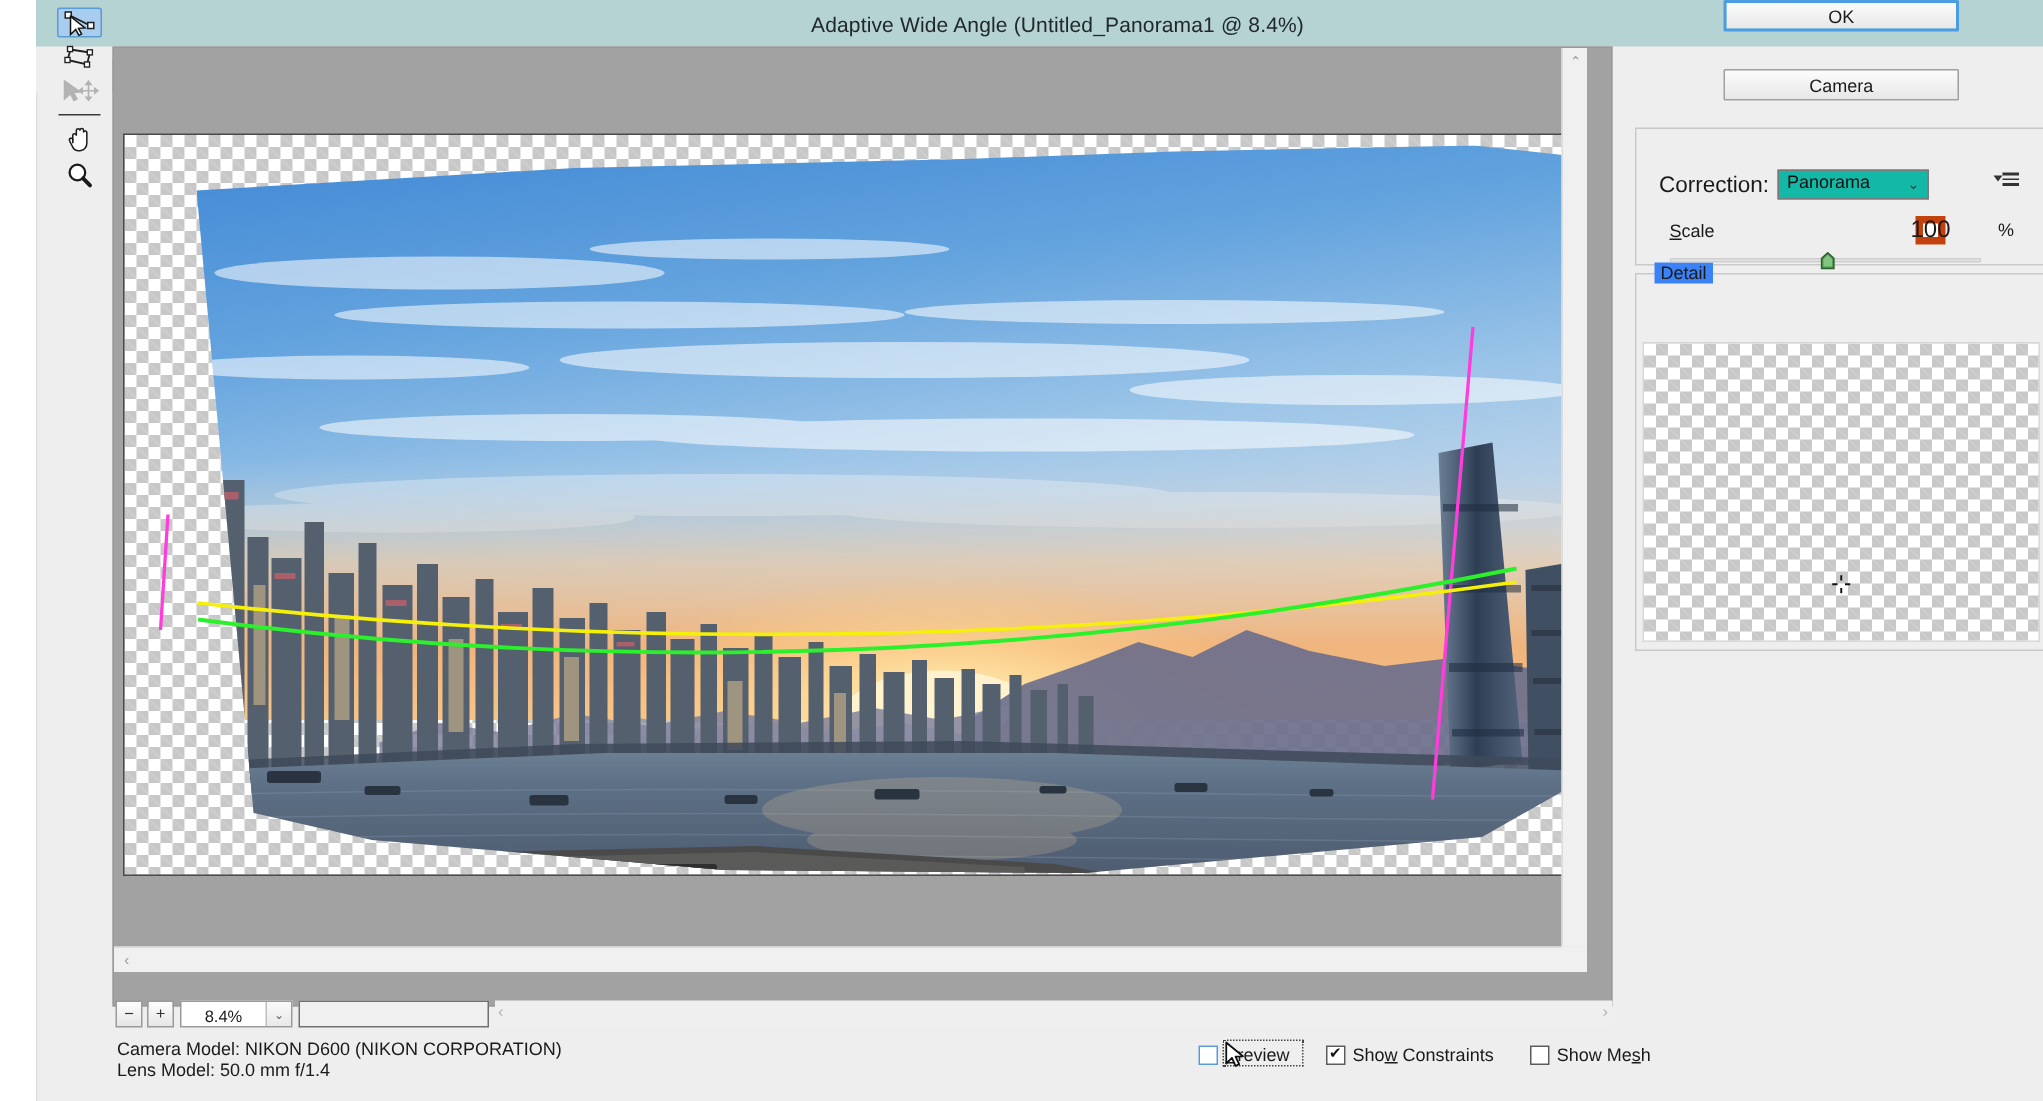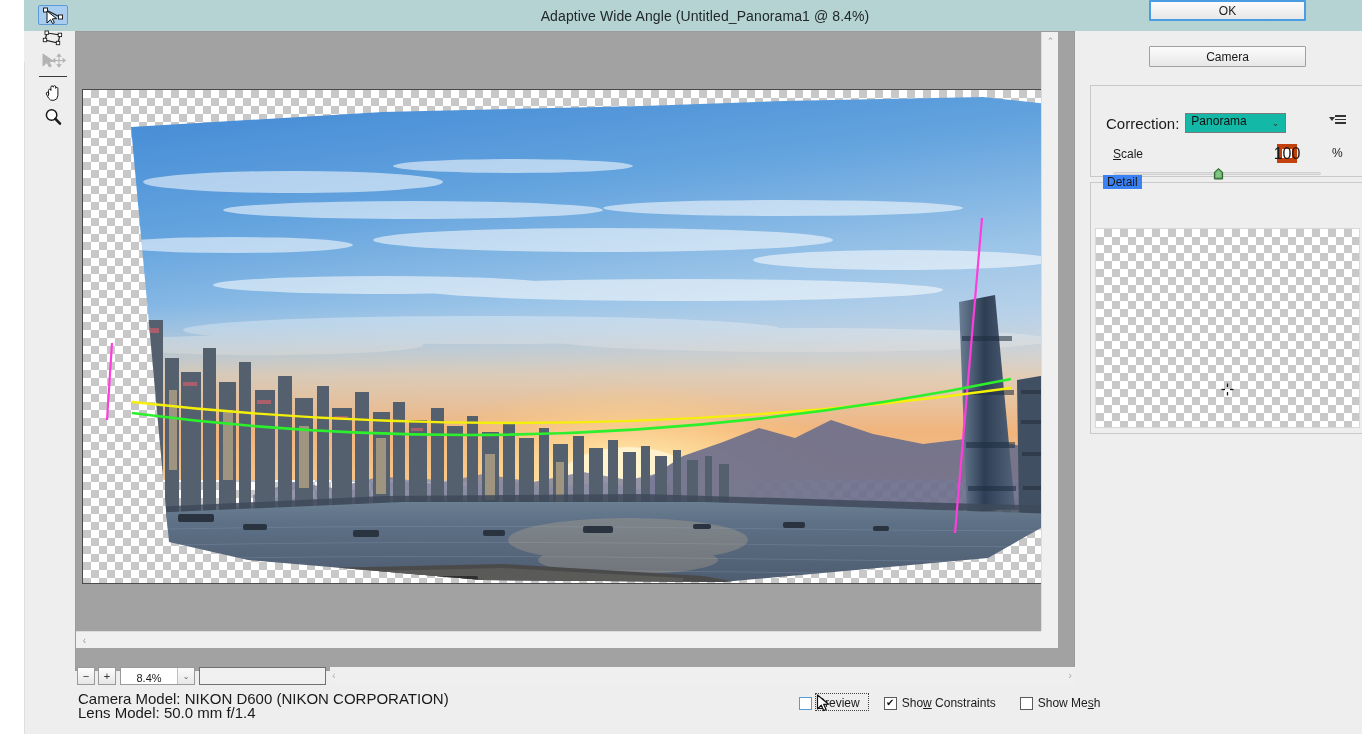--- a/index.html
+++ b/index.html
@@ -183,21 +183,21 @@
   #zoom-hscroll2 .ch {
     position: absolute; top: 2px;
     font-size: 11px; color: #b0b0b0;
   }
   #zoom-hscroll2 .ch.l { left: 2px; }
   #zoom-hscroll2 .ch.r { right: 3px; }
 
   
   #footer-info {
     position: absolute; left: 54px; top: 692px;
-    font-size: 15px; color: #1a1a1a; line-height: 14px;
+    font-size: 12px; color: #1a1a1a; line-height: 14px;
   }
 
   
   #footer-checks {
     position: absolute; left: 775px; top: 696px;
     display: flex; align-items: center; gap: 24px;
   }
   .chk-group { display: flex; align-items: center; gap: 5px; position: relative; }
   .chk-box {
     width: 13px; height: 13px;

